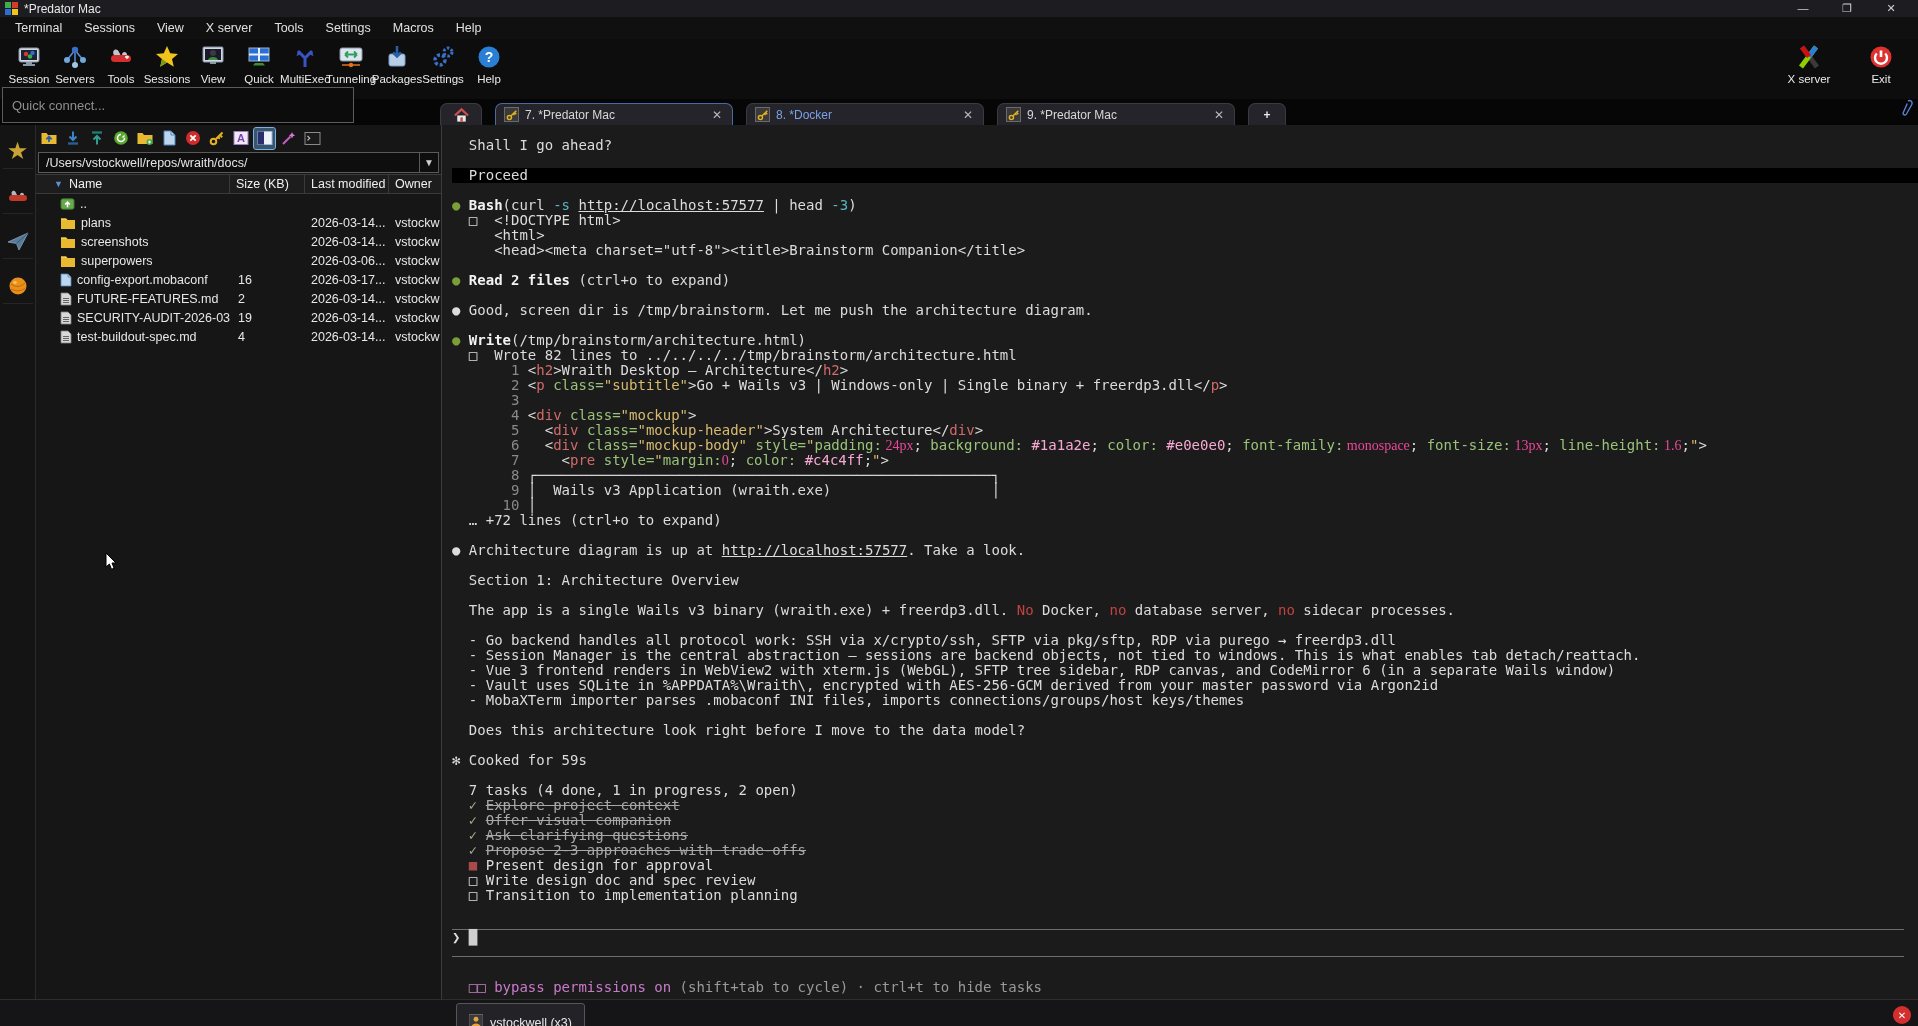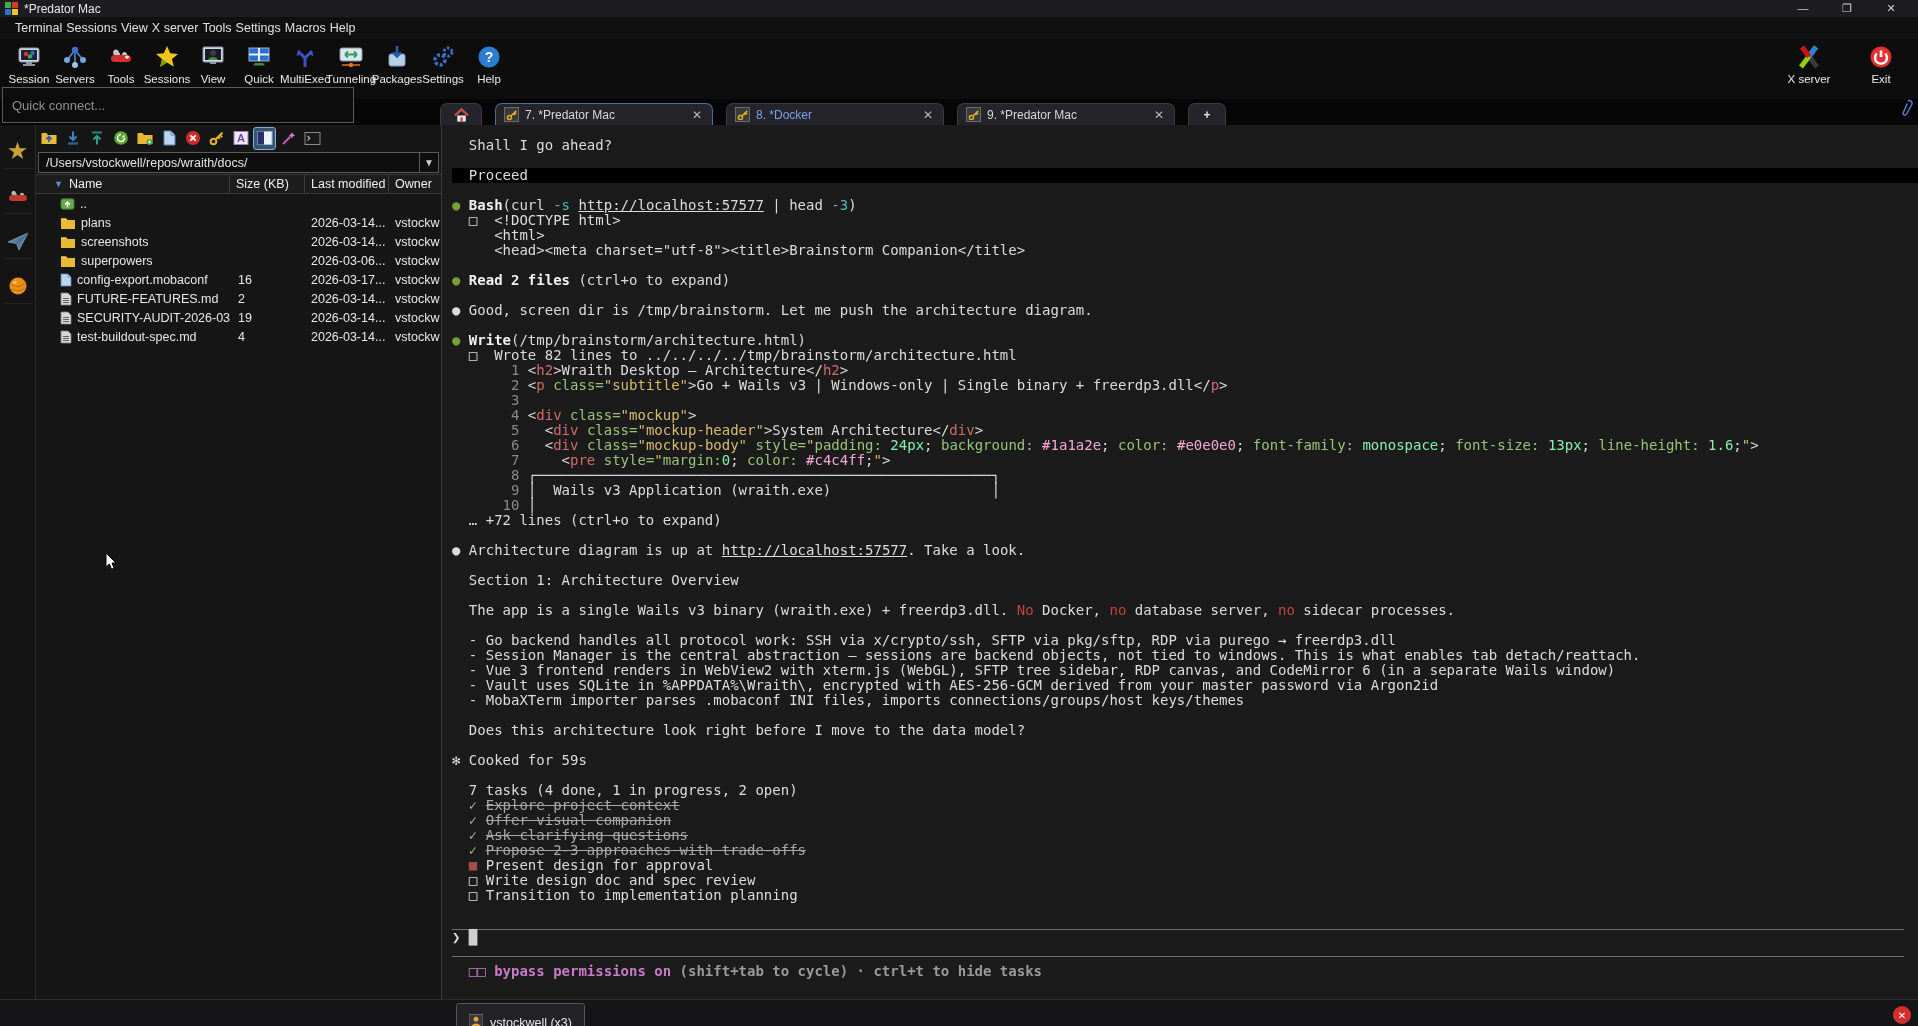--- a/index.html
+++ b/index.html
@@ -10,35 +10,35 @@
   .titlebar { height:17px; background:#1d1d21; display:flex; align-items:center; padding:0 5px; font-size:12px; }
   .applogo { width:13px; height:13px; display:grid; grid-template-columns:6px 6px; grid-template-rows:6px 6px; gap:1px; margin-right:6px; }
   .applogo i { display:block; }
   .applogo i:nth-child(1){background:#3fae49;} .applogo i:nth-child(2){background:#d23b2e;}
   .applogo i:nth-child(3){background:#2a6fd4;} .applogo i:nth-child(4){background:#f0c419;}
   .title-text { color:#e8e8e8; }
   .winctl { margin-left:auto; display:flex; }
   .winctl span { width:44px; text-align:center; color:#cfcfcf; font-size:11px; line-height:17px; }
 
   
-  .menubar { height:18px; background:#101010; display:flex; align-items:center; gap:4px; padding:11px 15px; font-size:12.5px; color:#e0e0e0; }
+  .menubar { height:18px; background:#101010; display:flex; align-items:center; gap:22px; padding:11px 15px; font-size:12.5px; color:#e0e0e0; }
 
   
   .toolbar { height:60px; background:#0d0d0d; display:flex; align-items:flex-start; padding:3px 14px 0 6px; }
   .tbtn { width:46px; display:flex; flex-direction:column; align-items:center; gap:1px; font-size:11.5px; color:#eaeaea; }
   .tbtn .ticon { width:30px; height:30px; display:flex; align-items:center; justify-content:center; }
   .tb-right { margin-left:auto; display:flex; gap:26px; }
 
   
   .tabrow { height:26px; background:#060606; display:flex; align-items:flex-end; position:relative; }
   .qc { width:352px; height:36px; margin:0 4px 2px 2px; background:#0c0c0c; border:1px solid #5c5c5c; color:#8f8f8f; font-size:13px; padding:0 9px; display:flex; align-items:center; }
   .tabs { display:flex; align-items:flex-end; gap:13px; margin-left:82px; }
   .tab { height:22px; background:#24242a; border:1px solid #3a3a42; border-bottom:none; border-radius:7px 7px 0 0; display:flex; align-items:center; padding:0 8px; font-size:12px; color:#d8d8d8; }
   .tab.home { width:42px; justify-content:center; }
-  .tab.session { width:218px; }
+  .tab.session { width:238px; }
   .tab.selected { border-color:#4a6aa0; }
   .tab.activity .tab-label { color:#7aa2e8; }
   .tab .tab-label { margin-left:6px; white-space:nowrap; overflow:hidden; flex:1; }
   .tab .tab-close { color:#b8b8b8; font-size:12px; padding:0 2px; }
   .tab.plus { width:38px; justify-content:center; color:#e8e8e8; font-weight:bold; }
   .tabicon { width:15px; height:15px; background:#3a3a3a; border:1px solid #6a6a6a; display:flex; align-items:center; justify-content:center; }
   .paperclip { position:absolute; right:5px; bottom:2px; }
 
   
   .main { display:flex; height:874px; }
@@ -69,26 +69,26 @@
   .sb-row { display:flex; align-items:center; gap:9px; margin-bottom:14px; }
   .sb-row.remote { margin-left:128px; }
   .sb-row.follow { margin-left:112px; }
   .cbx { width:13px; height:13px; border:1px solid #dcdcdc; display:flex; align-items:center; justify-content:center; color:#cfcfcf; font-size:11px; background:#1a1a1a; }
 
   
   .terminal { flex:1; background:#1b1b1b; border-left:1px solid #3c3c3c; font-family:"DejaVu Sans Mono",monospace; font-size:14px; line-height:15px; color:#dcdcdc; padding:13px 0 0 10px; white-space:pre; overflow:hidden; }
   .tline { height:15px; white-space:pre; }
   .tline.band { background:#000; margin-right:0; }
   .trule { height:12px; border-bottom:1px solid #6e6e6e; margin-right:14px; }
-  .tstatus { margin-top:7px;font-weight:bold; }
+  .tstatus { margin-top:23px; }
   .w { color:#dcdcdc; } .b { color:#f2f2f2; font-weight:bold; }
   .dim { color:#9a9a9a; } .grn { color:#7a9e38; } .cyn { color:#56b6c2; }
   .url { color:#dcdcdc; text-decoration:underline; } .red { color:#c24343; }
   .tag { color:#d16a6a; } .att { color:#98c379; } .str { color:#d8bb70; }
-  .val { color:#86efac; } .hex { color:#f9a8d4; } .num { color:#8a8a8a; }
+  .val { color:#ec4899;font-family:Liberation Serif, serif; } .hex { color:#f9a8d4; } .num { color:#8a8a8a; }
   .pink { color:#c97bc9; } .strike { color:#a8a8a8; text-decoration:line-through; }
   .chk { color:#9fae8f; } .redsq { color:#a84a4a; } .curs { color:#cfcfcf; }
 
   
   .statusbar { height:31px; background:#151517; border-top:1px solid #2e2e2e; position:relative; }
   .sess-tab { position:absolute; left:456px; top:3px; height:40px; background:#232327; border:1px solid #55555c; border-radius:3px; display:flex; align-items:center; gap:7px; padding:0 12px; font-size:12.5px; color:#e8e8e8; }
   .sb-close { position:absolute; right:7px; top:6px; width:18px; height:18px; border-radius:50%; background:#d32f2f; color:#fff; display:flex; align-items:center; justify-content:center; font-size:10px; }
 
   .mouse-cursor { position:absolute; left:105px; top:552px; z-index:50; }
 </style>

